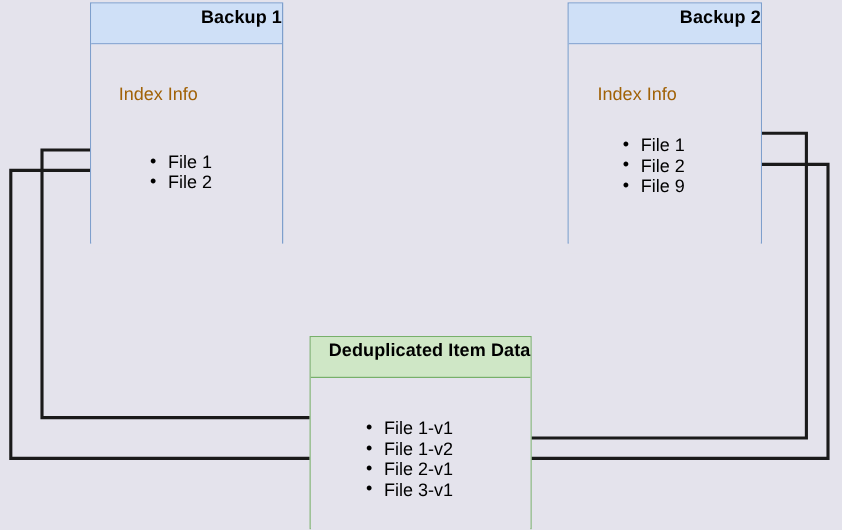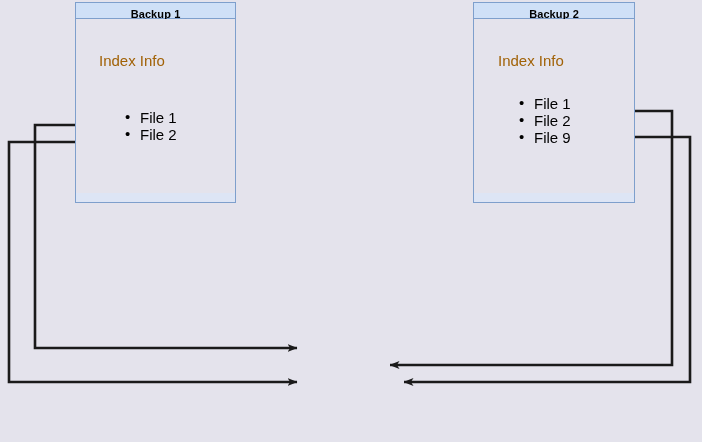--- a/index.html
+++ b/index.html
@@ -29,24 +29,24 @@
     z-index: 5;
   }
   .box {
     position: absolute;
     box-sizing: border-box;
     z-index: 10;
   }
   .box-header {
     box-sizing: border-box;
     width: 100%;
-    height: 16px;
+    height: 34px;
     line-height: 23px;
-    text-align: center;
-    font-size: 11px;
+    text-align: right;
+    font-size: 15px;
     font-weight: bold;
     color: #000000;
     letter-spacing: 0.1px;
   }
   .box-body {
     box-sizing: border-box;
     width: 100%;
     position: relative;
   }
 
@@ -165,14 +165,25 @@
     <div class="box-body">
       <div class="index-label">Index Info</div>
       <ul class="file-list">
         <li>File 1</li>
         <li>File 2</li>
         <li>File 9</li>
       </ul>
     </div>
   </div>
 
+  <div class="box box-green" id="dedup">
+    <div class="box-header">Deduplicated Item Data</div>
+    <div class="box-body">
+      <ul class="file-list">
+        <li>File 1-v1</li>
+        <li>File 1-v2</li>
+        <li>File 2-v1</li>
+        <li>File 3-v1</li>
+      </ul>
+    </div>
+  </div>
 
 </div>
 
 </body></html>

